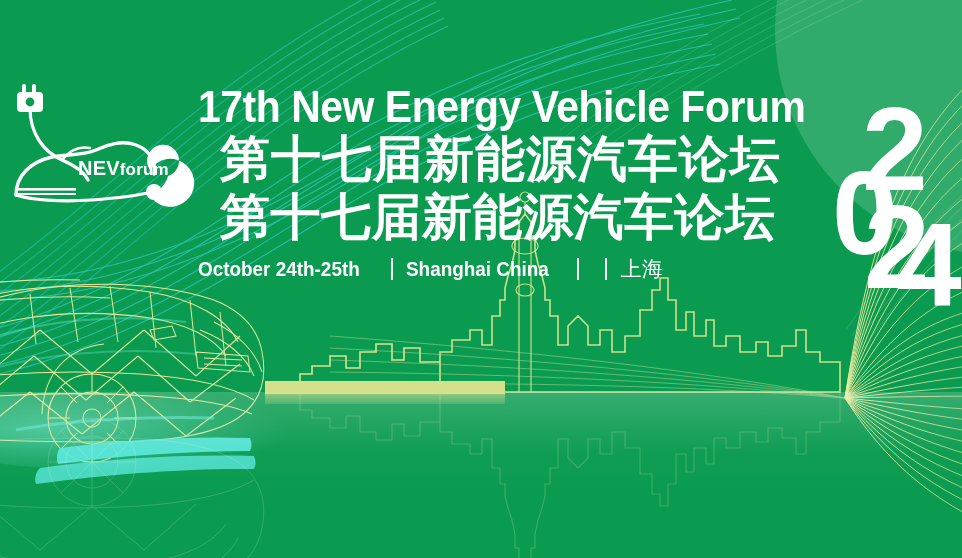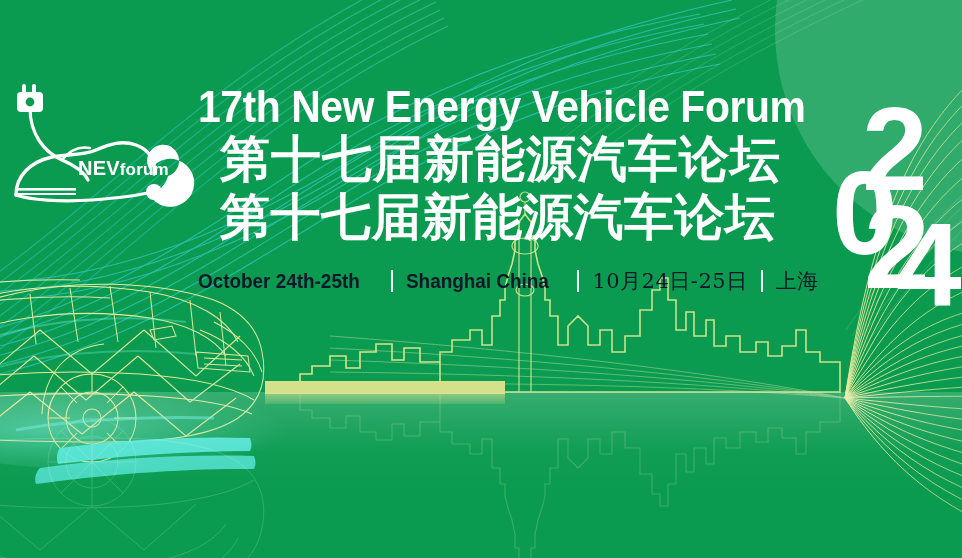--- a/index.html
+++ b/index.html
@@ -58,22 +58,22 @@
     font-family:"DejaVu Sans","Liberation Sans",sans-serif;
     font-weight:bold;
     font-size:50px;
     line-height:58px;
     letter-spacing:1px;
     white-space:nowrap;
     margin-left:22px;
   }
   .line-cn.second{letter-spacing:0.5px;}
   .meta-line{
-    margin-top:22px;
-    color:#0f172a;
+    margin-top:10px;
+    color:#ffffff;
     font-weight:bold;
     font-size:21px;
     line-height:26px;
     white-space:nowrap;
     display:flex;
     align-items:center;
     gap:0px;
   }
   .meta-en{
     font-family:"Liberation Sans Narrow","Liberation Sans",sans-serif;
@@ -430,21 +430,20 @@
   <div class="headline">
     <div class="line-en">17th New Energy Vehicle Forum</div>
     <div class="line-cn">第十七届新能源汽车论坛</div>
     <div class="line-cn second">第十七届新能源汽车论坛</div>
 
     <div class="meta-line">
       <span class="meta-en">October 24th-25th</span>
       <span class="sep"></span>
       <span class="meta-en">Shanghai China</span>
       <span class="sep"></span>
-      <span class="meta-cn">10月24日-25日</span>
       <span class="sep"></span>
       <span class="meta-cn">上海</span>
     </div>
   </div>
 
   <div class="year">
     <span class="y2a">2</span>
     <span class="y0">0</span>
     <span class="y2b">2</span>
     <span class="y4">4</span>

